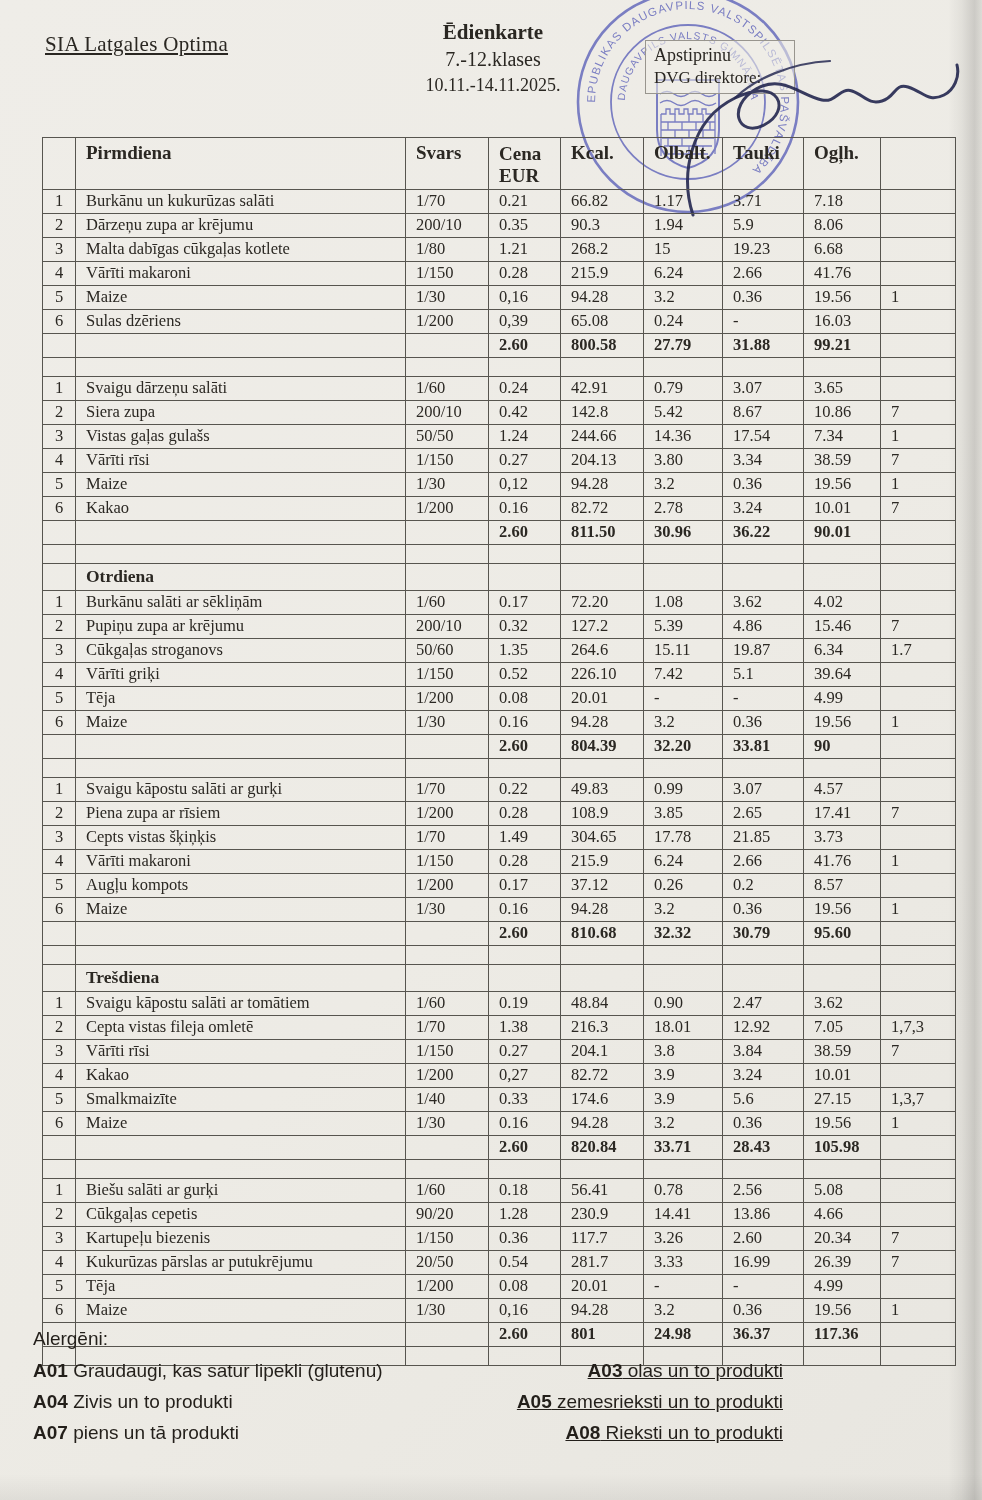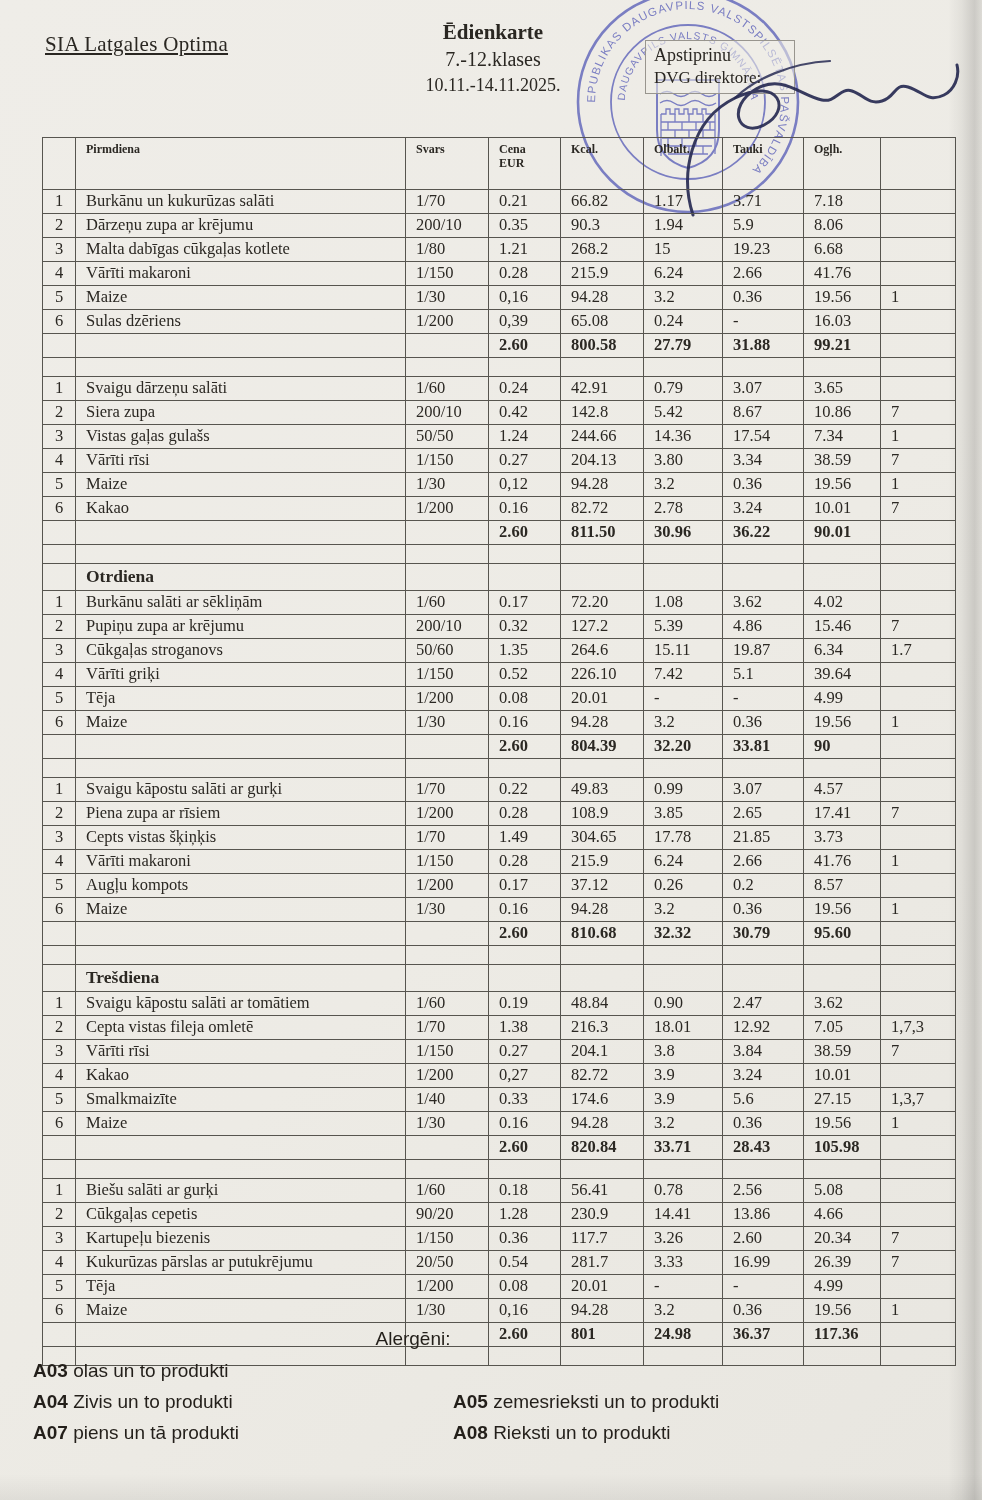--- a/index.html
+++ b/index.html
@@ -37,33 +37,33 @@
   
   table.menu{
     position:absolute;left:42px;top:137px;width:913px;
     border-collapse:collapse;table-layout:fixed;
     font-size:16.5px;color:#2b2823;
   }
   table.menu td{
     border:1px solid #57554f;padding:0 4px 0 10px;overflow:hidden;white-space:nowrap;
     height:23px;line-height:1.1;vertical-align:middle;
   }
-  table.menu tr.hdr td{height:46px;vertical-align:top;padding-top:5px;font-weight:bold;font-size:12px;}
+  table.menu tr.hdr td{height:46px;vertical-align:top;padding-top:5px;font-weight:bold;font-size:19px;}
   table.menu td.num{text-align:center;padding:0;}
   table.menu tr.total td{font-weight:bold;}
   table.menu tr.spacer td{height:18px;}
   table.menu tr.daylbl td{height:26px;font-weight:bold;font-size:17.5px;}
   .two-line{line-height:1.15;display:block;}
 
   
   .allerg{position:absolute;left:33px;top:1328px;width:760px;font-family:"Liberation Sans",sans-serif;font-size:19px;color:#231f1a;}
-  .allerg .title{margin-bottom:10px;text-align:center;}
+  .allerg .title{margin-bottom:10px;}
   .arow{display:flex;margin-bottom:9px;}
   .acol-l{width:420px;}
-  .acol-r{width:330px;text-align:left;}
+  .acol-r{width:330px;text-align:right;text-decoration:underline;}
   .code{font-weight:bold;}
 </style>
 </head>
 <body>
 
 <div id="page">
 
   <div class="hdr-company">SIA Latgales Optima</div>
 
   <div class="hdr-center">
@@ -685,20 +685,21 @@
           <td></td>
           <td></td>
         </tr>
       </tbody>
   </table>
 
   <div class="allerg">
     <div class="title">Alergēni:</div>
     <div>
         <div class="arow">
+          <div class="acol-l"><span class="code">A01</span><span> Graudaugi, kas satur lipekli (glutenu)</span></div>
           <div class="acol-r"><span class="code">A03</span><span> olas un to produkti</span></div>
         </div>
         <div class="arow">
           <div class="acol-l"><span class="code">A04</span><span> Zivis un to produkti</span></div>
           <div class="acol-r"><span class="code">A05</span><span> zemesrieksti un to produkti</span></div>
         </div>
         <div class="arow">
           <div class="acol-l"><span class="code">A07</span><span> piens un tā produkti</span></div>
           <div class="acol-r"><span class="code">A08</span><span> Rieksti un to produkti</span></div>
         </div>

